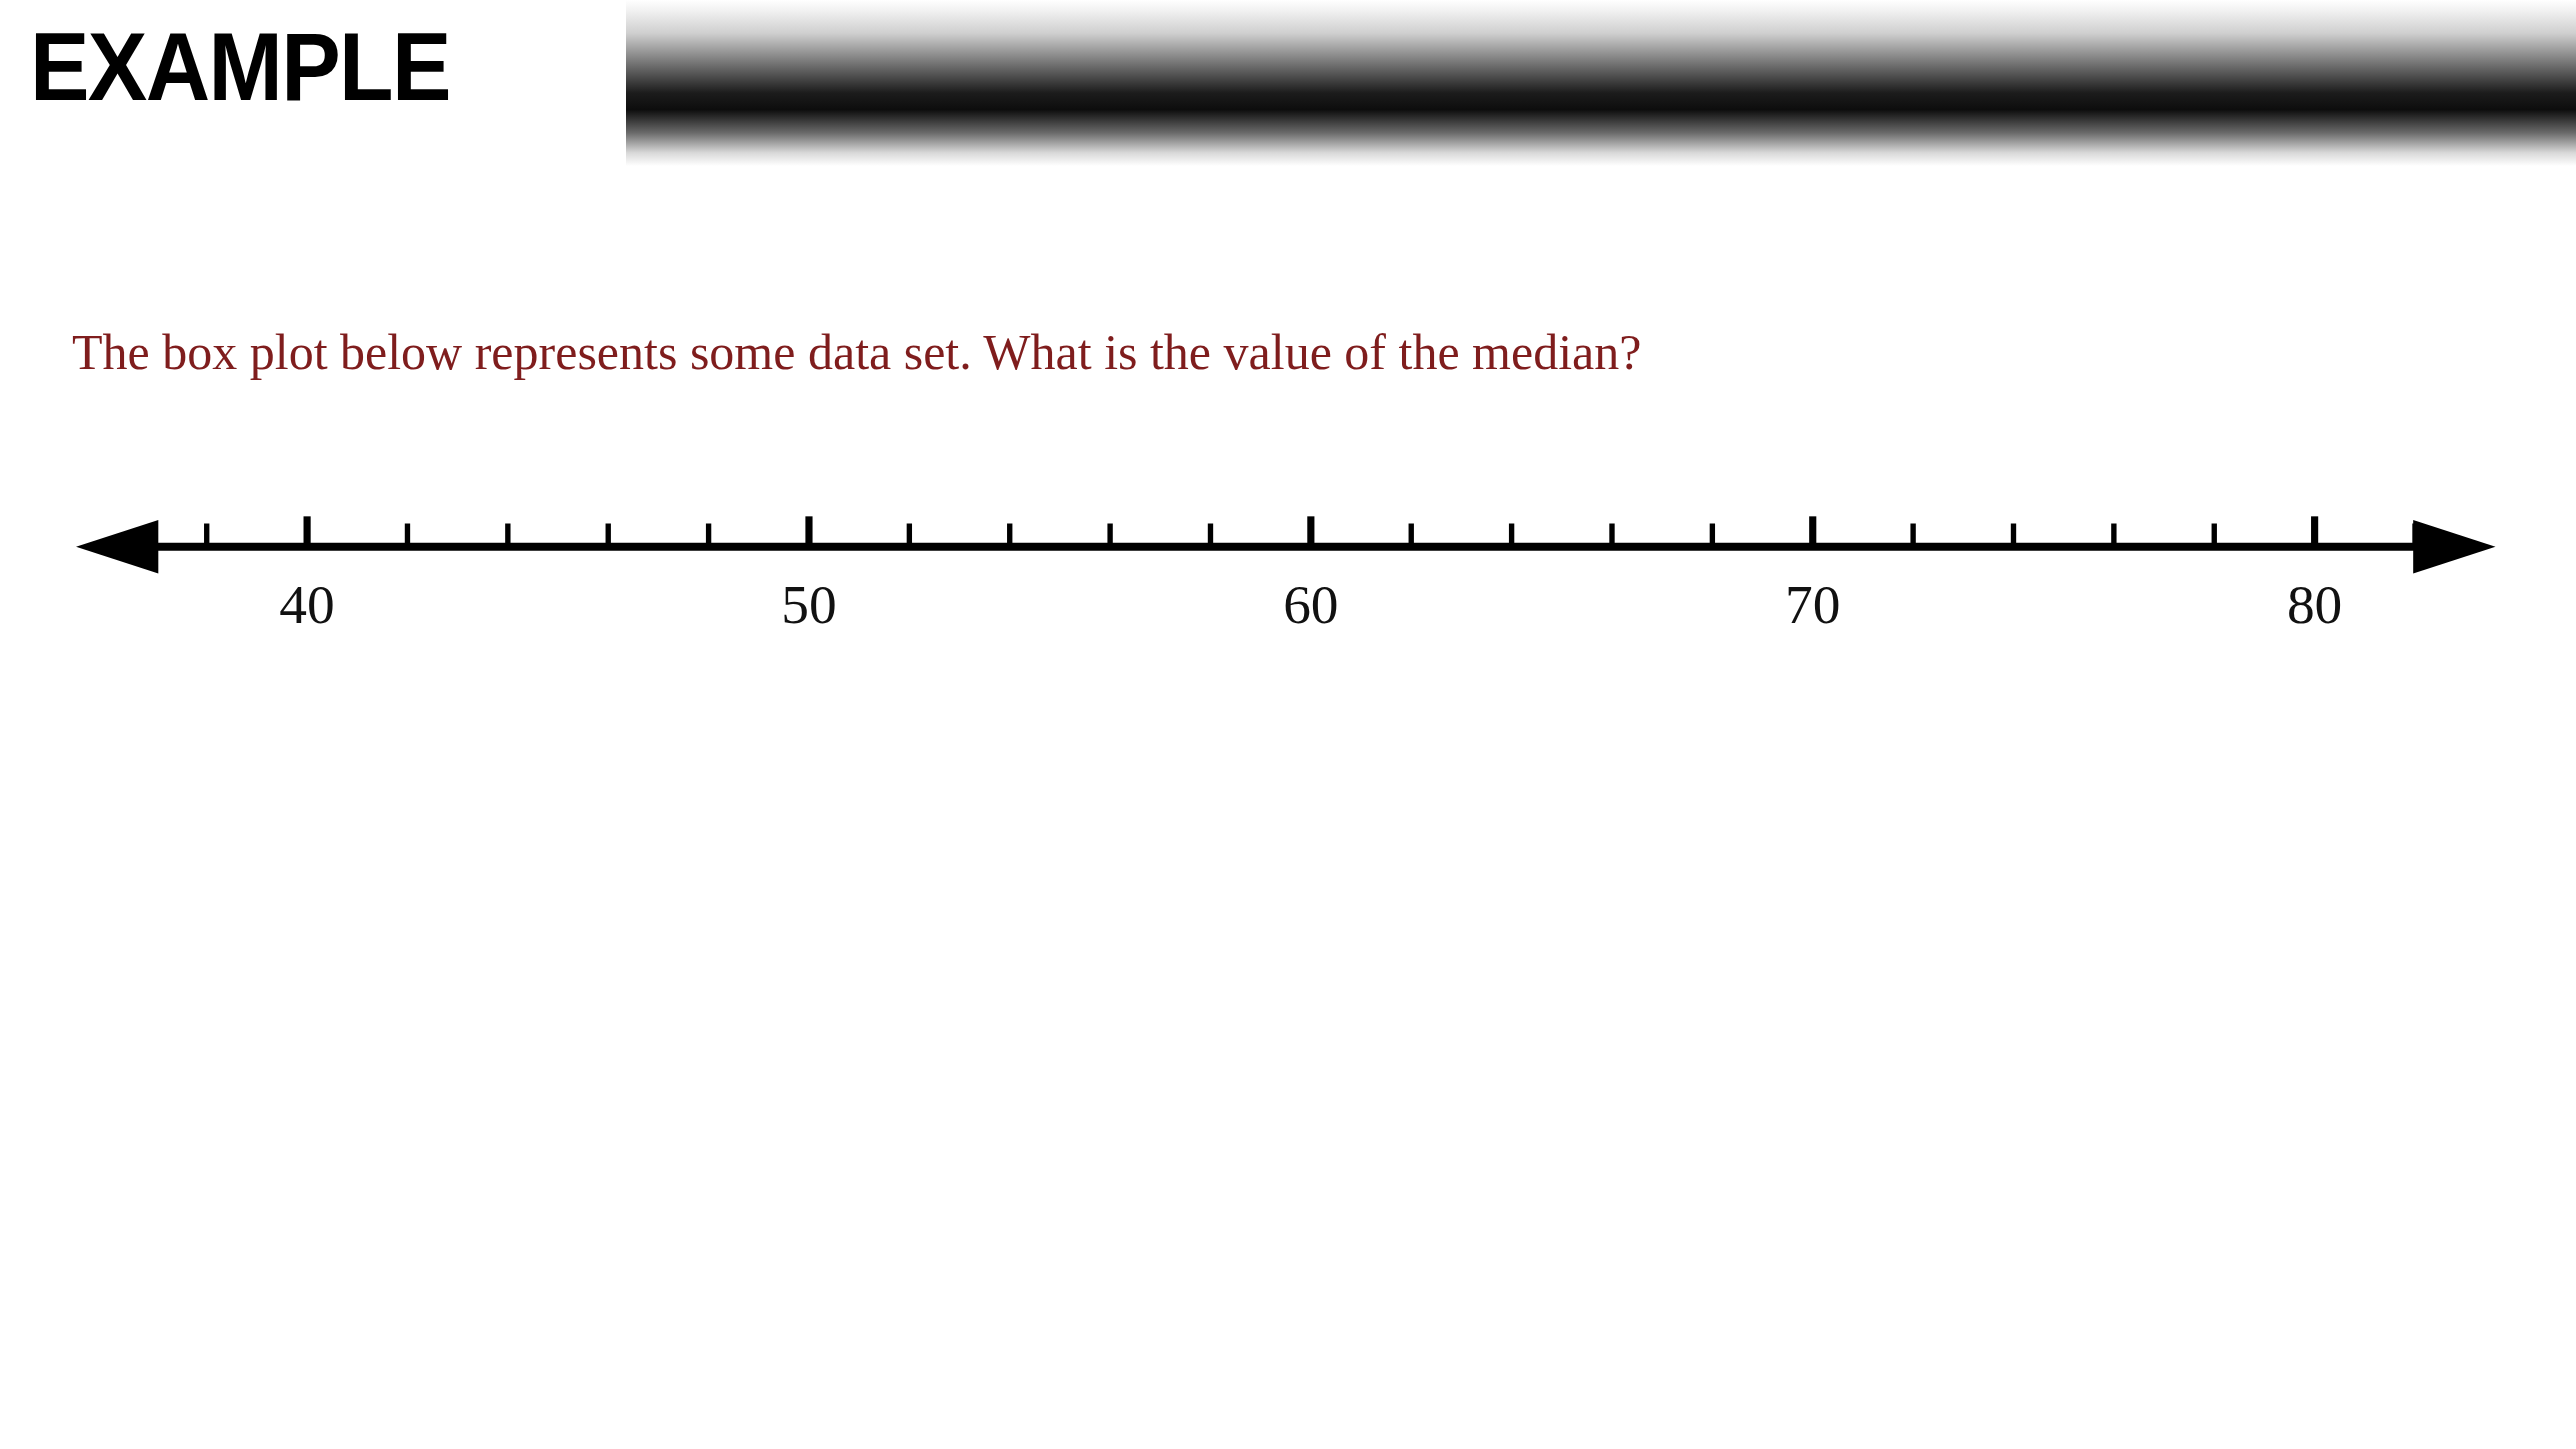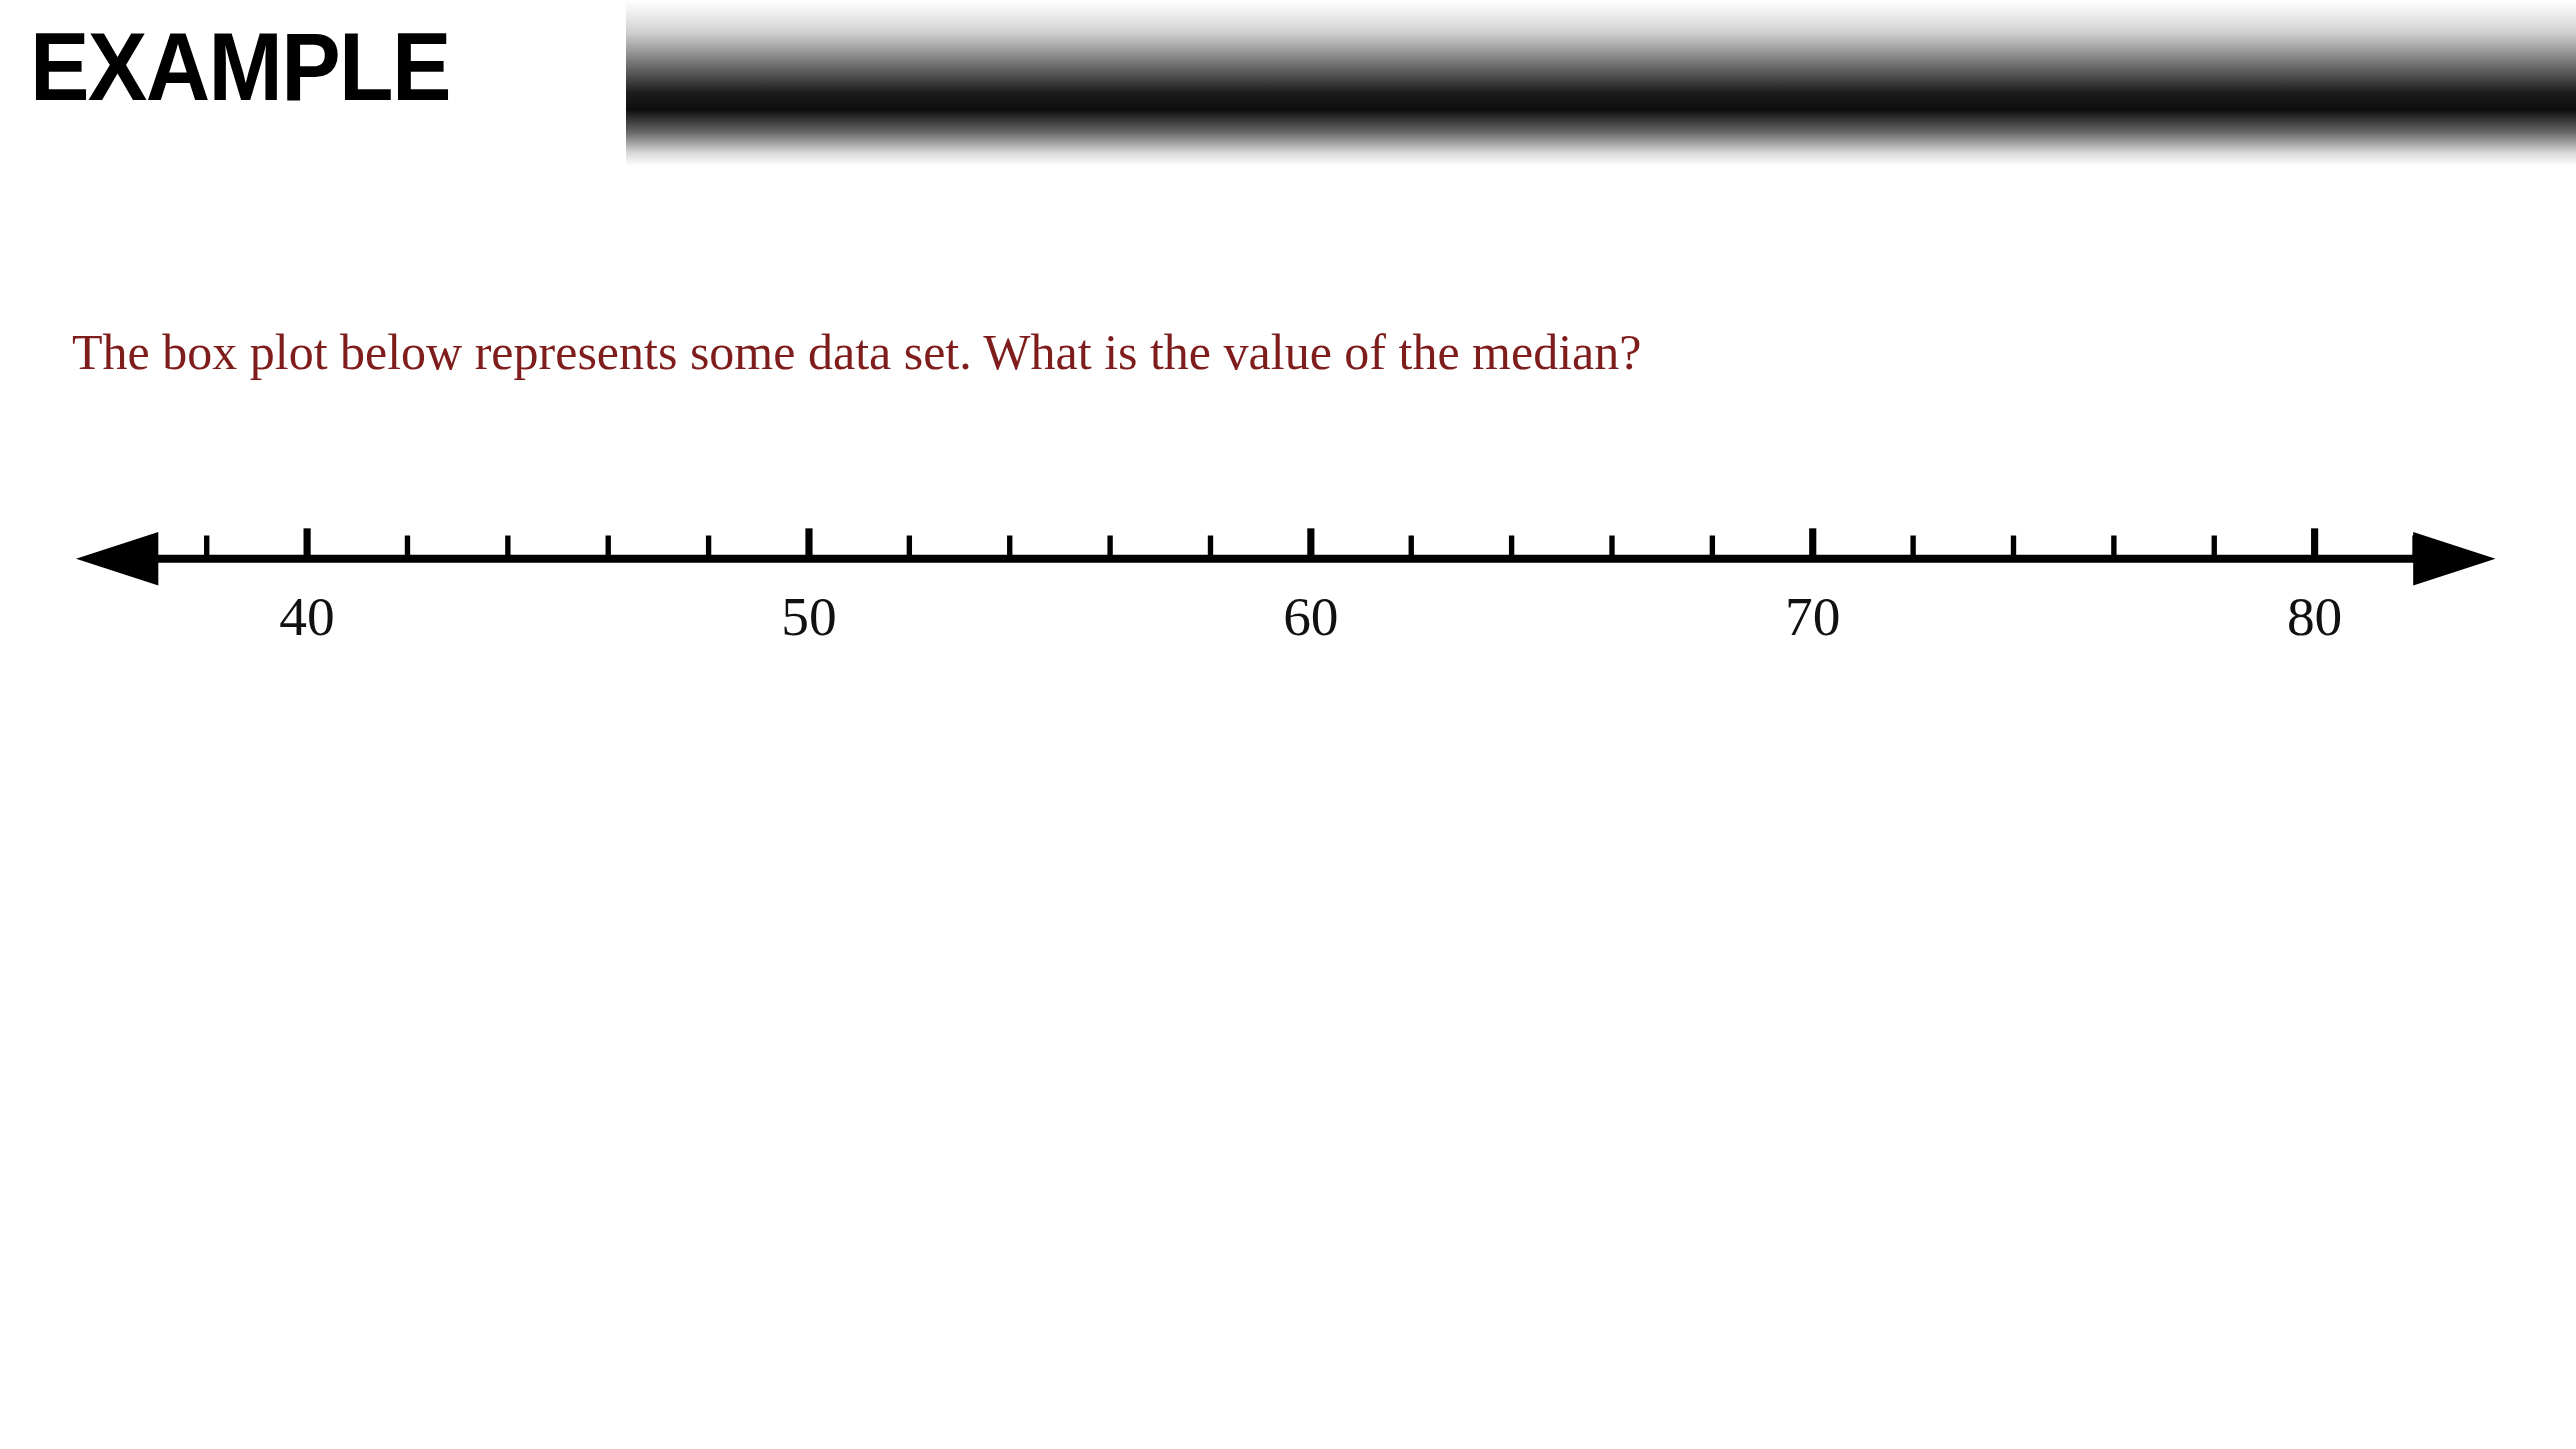--- a/index.html
+++ b/index.html
@@ -66,21 +66,21 @@
     line-height: 63px;
     color: #7f1d1d;
     white-space: nowrap;
     margin-top: 44px;
   }
 
   
   .chart-wrap {
     position: absolute;
     left: 0px;
-    top: 429px;
+    top: 417px;
     width: 2576px;
     height: 662px;
   }
   .chart-svg {
     display: block;
   }
   .tick-label {
     font-family: "Liberation Serif", serif;
     font-size: 62px;
     fill: #111111;

